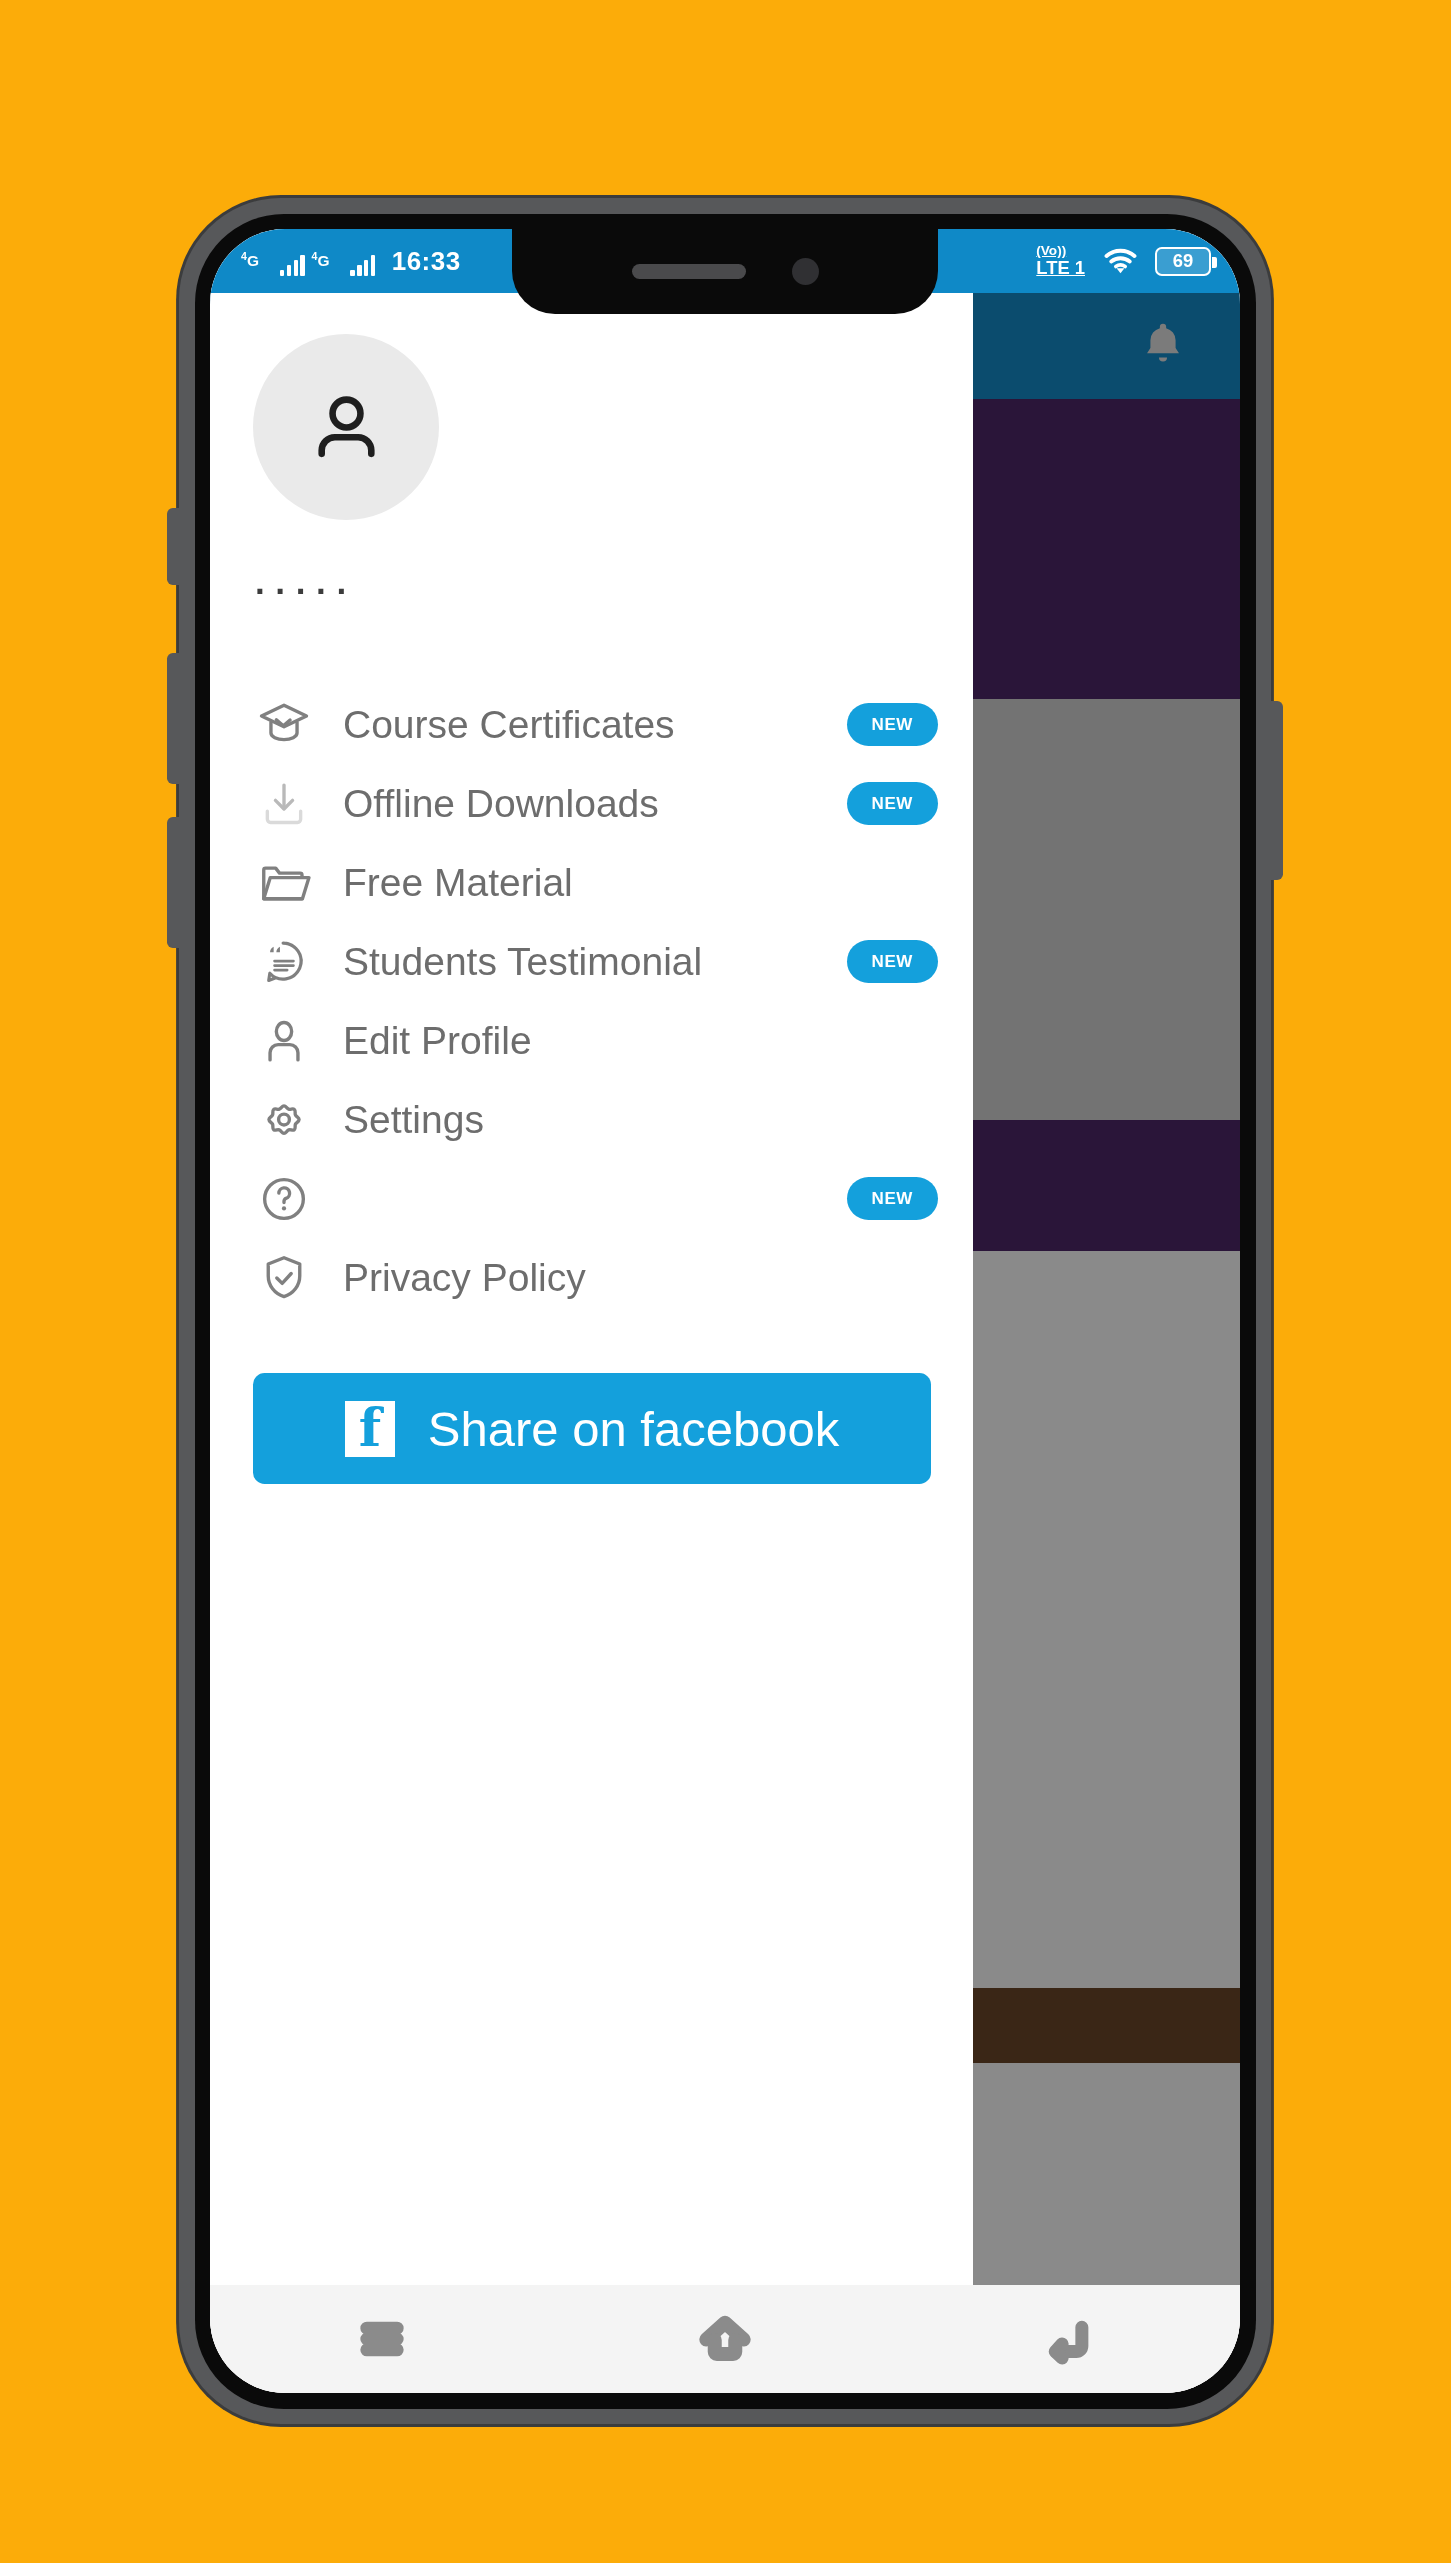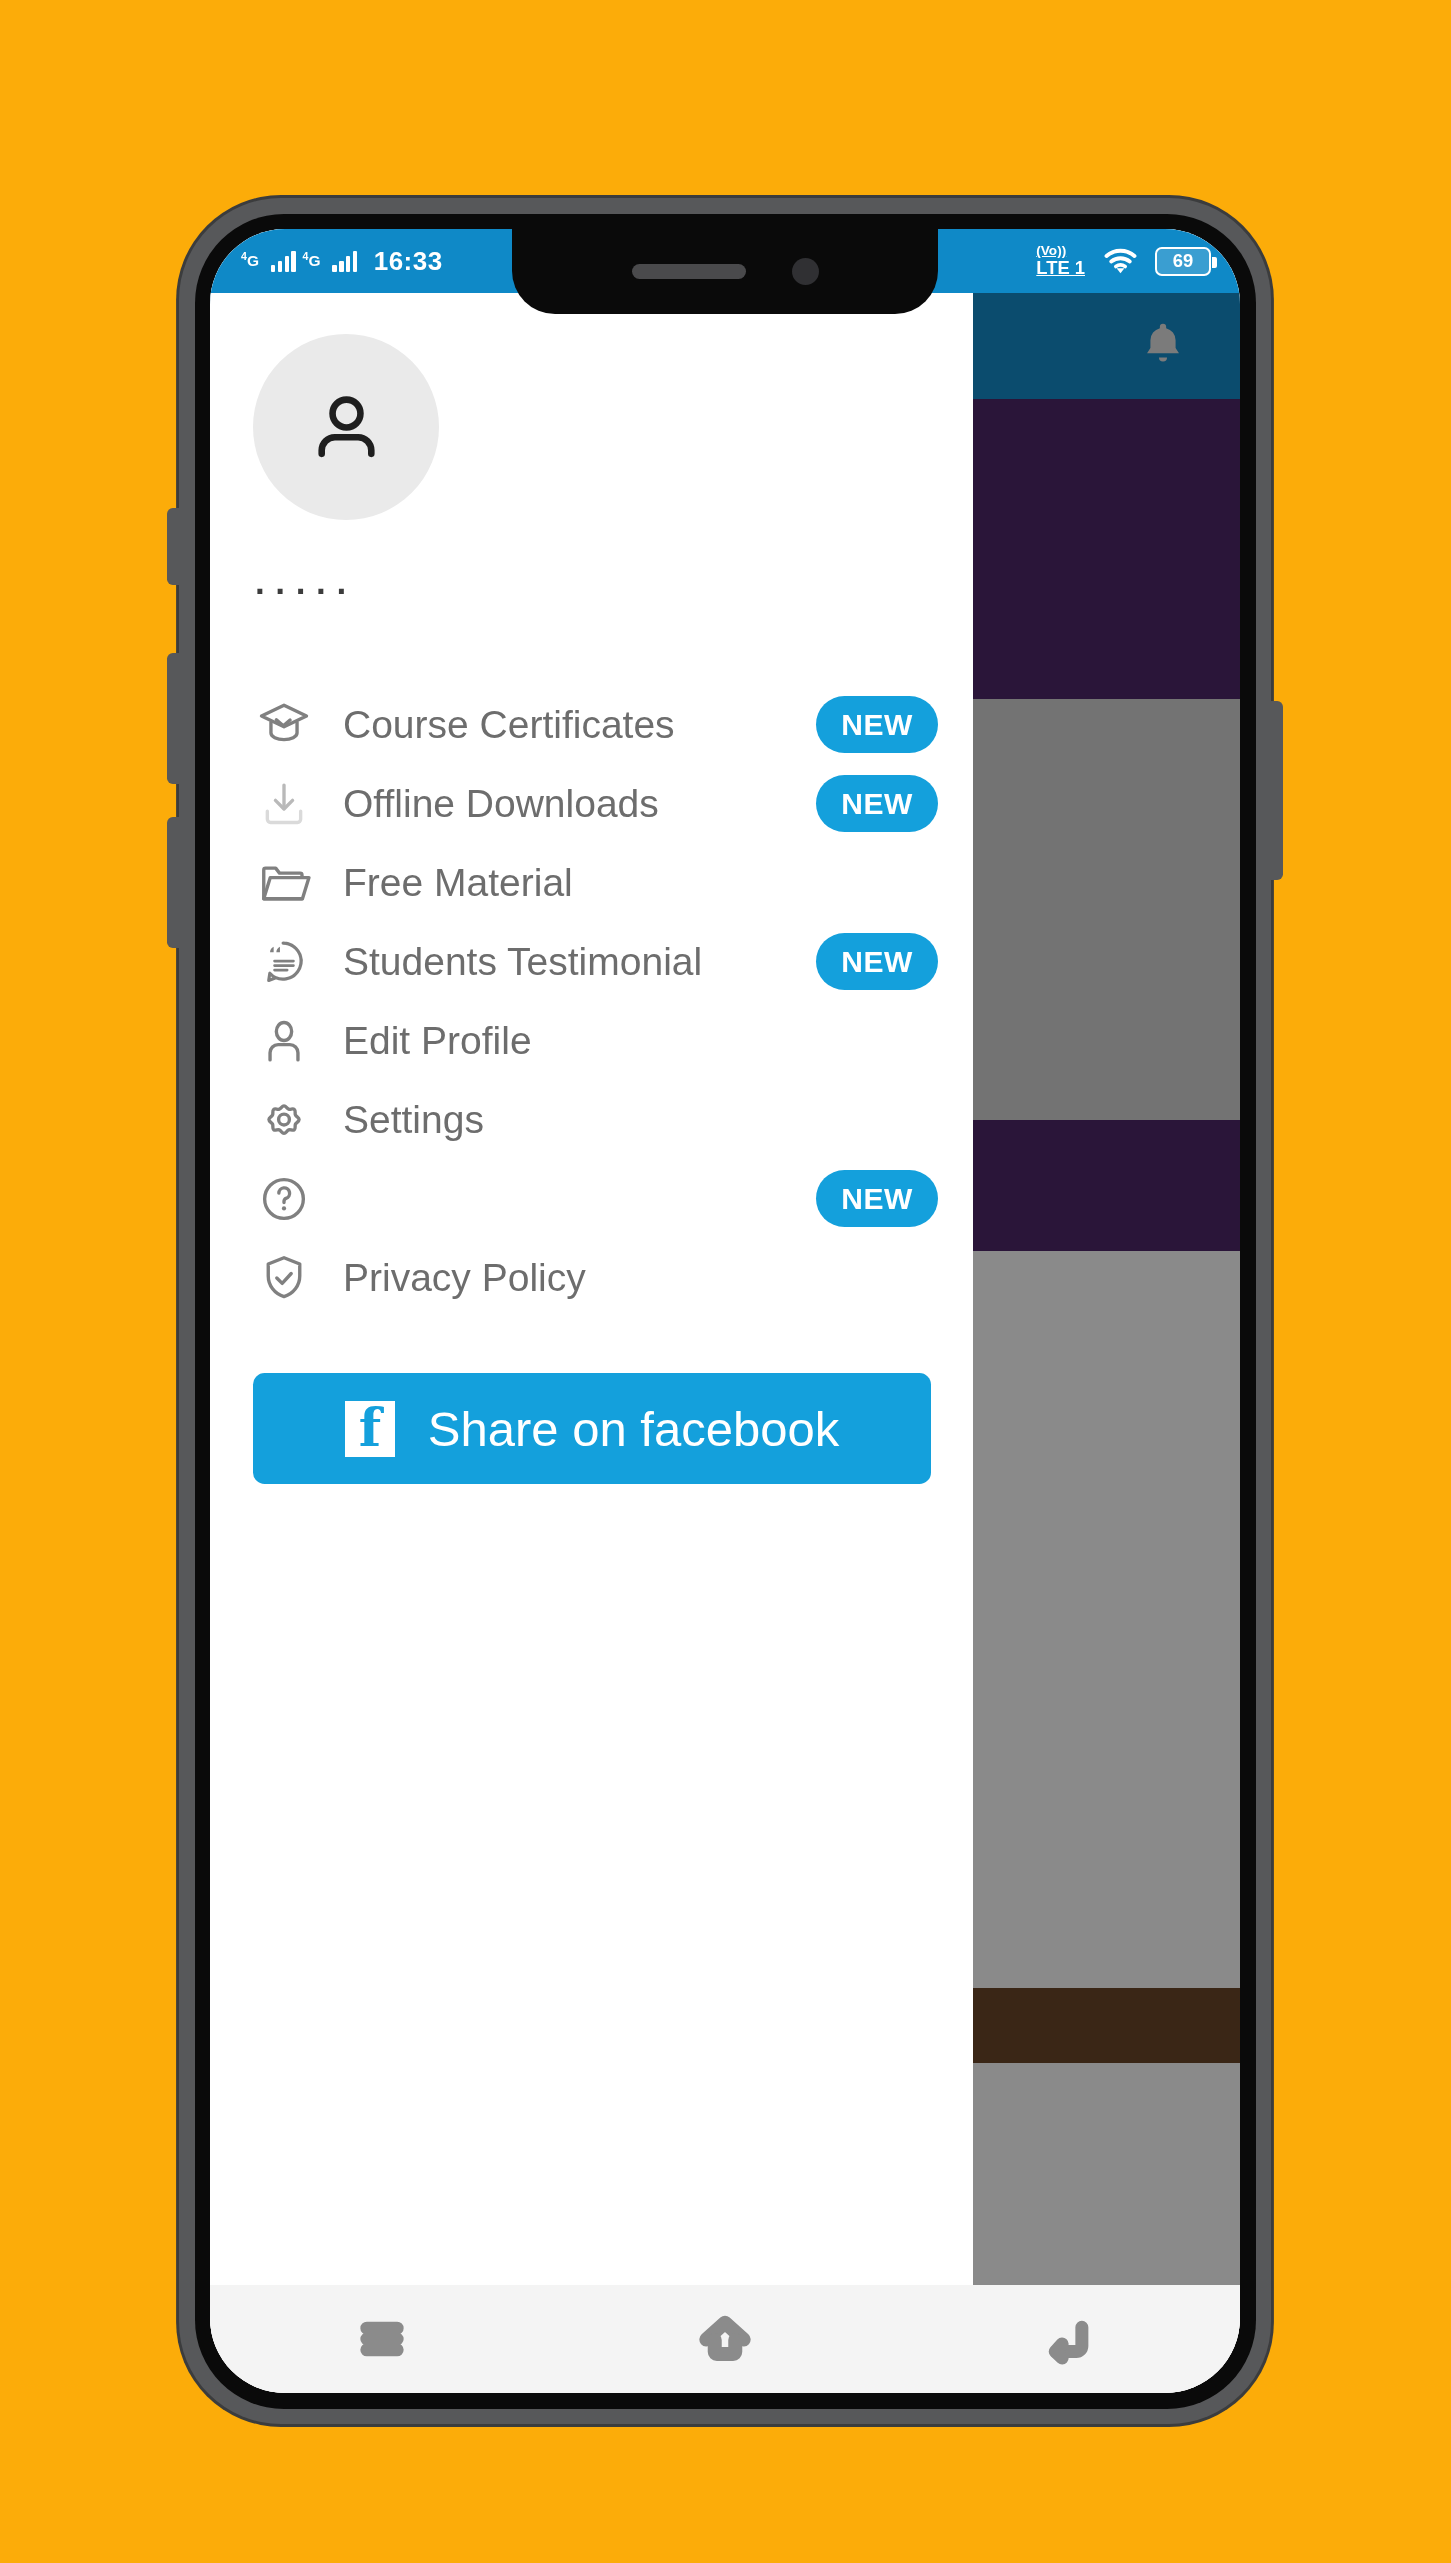--- a/index.html
+++ b/index.html
@@ -57,21 +57,21 @@
   }
   #status-left {
     display: flex; align-items: flex-end; gap: 6.8px;
     margin-left: 31px; height: 39px;
   }
   #status-right {
     position: absolute; right: 29px;
     display: flex; align-items: center; gap: 15.5px;
     height: 100%;
   }
-  .sig { display: flex; align-items: flex-start; gap: 11px; }
+  .sig { display: flex; align-items: center; gap: 20px; }
   .sig .g4 {
     font-size: 15.5px; font-weight: bold;
     line-height: 1; margin-bottom: 11.6px; margin-right: 1px;
   }
   .sig .g4 sup { font-size: 10.6px; }
   .bars { display: flex; align-items: flex-end; gap: 2.4px; }
   .bars i { width: 4.4px; background: #fff; display: block; border-radius: 1px; }
   .bars i:nth-child(1){ height: 6.8px; }
   .bars i:nth-child(2){ height: 11.6px; }
   .bars i:nth-child(3){ height: 16.5px; }
@@ -231,21 +231,21 @@
     flex: 0 0 56px;
   }
   .menu-label {
     margin-left: 31px;
     font-size: 39px; color: #6d6d6d;
     white-space: nowrap;
   }
   .badge-new {
     position: absolute; right: 35px;
     background: #14A0DC; color: #ffffff;
-    font-size: 30px; font-weight: bold;
+    font-size: 17px; font-weight: bold;
     padding: 11.6px 25px;
     border-radius: 33px;
     letter-spacing: 0.6px;
   }
 
   #fb-button {
     position: absolute; left: 43px; top: 1080px;
     width: 678px; height: 111px;
     background: #14A0DC; border-radius: 11.6px;
     display: flex; align-items: center; justify-content: center;

